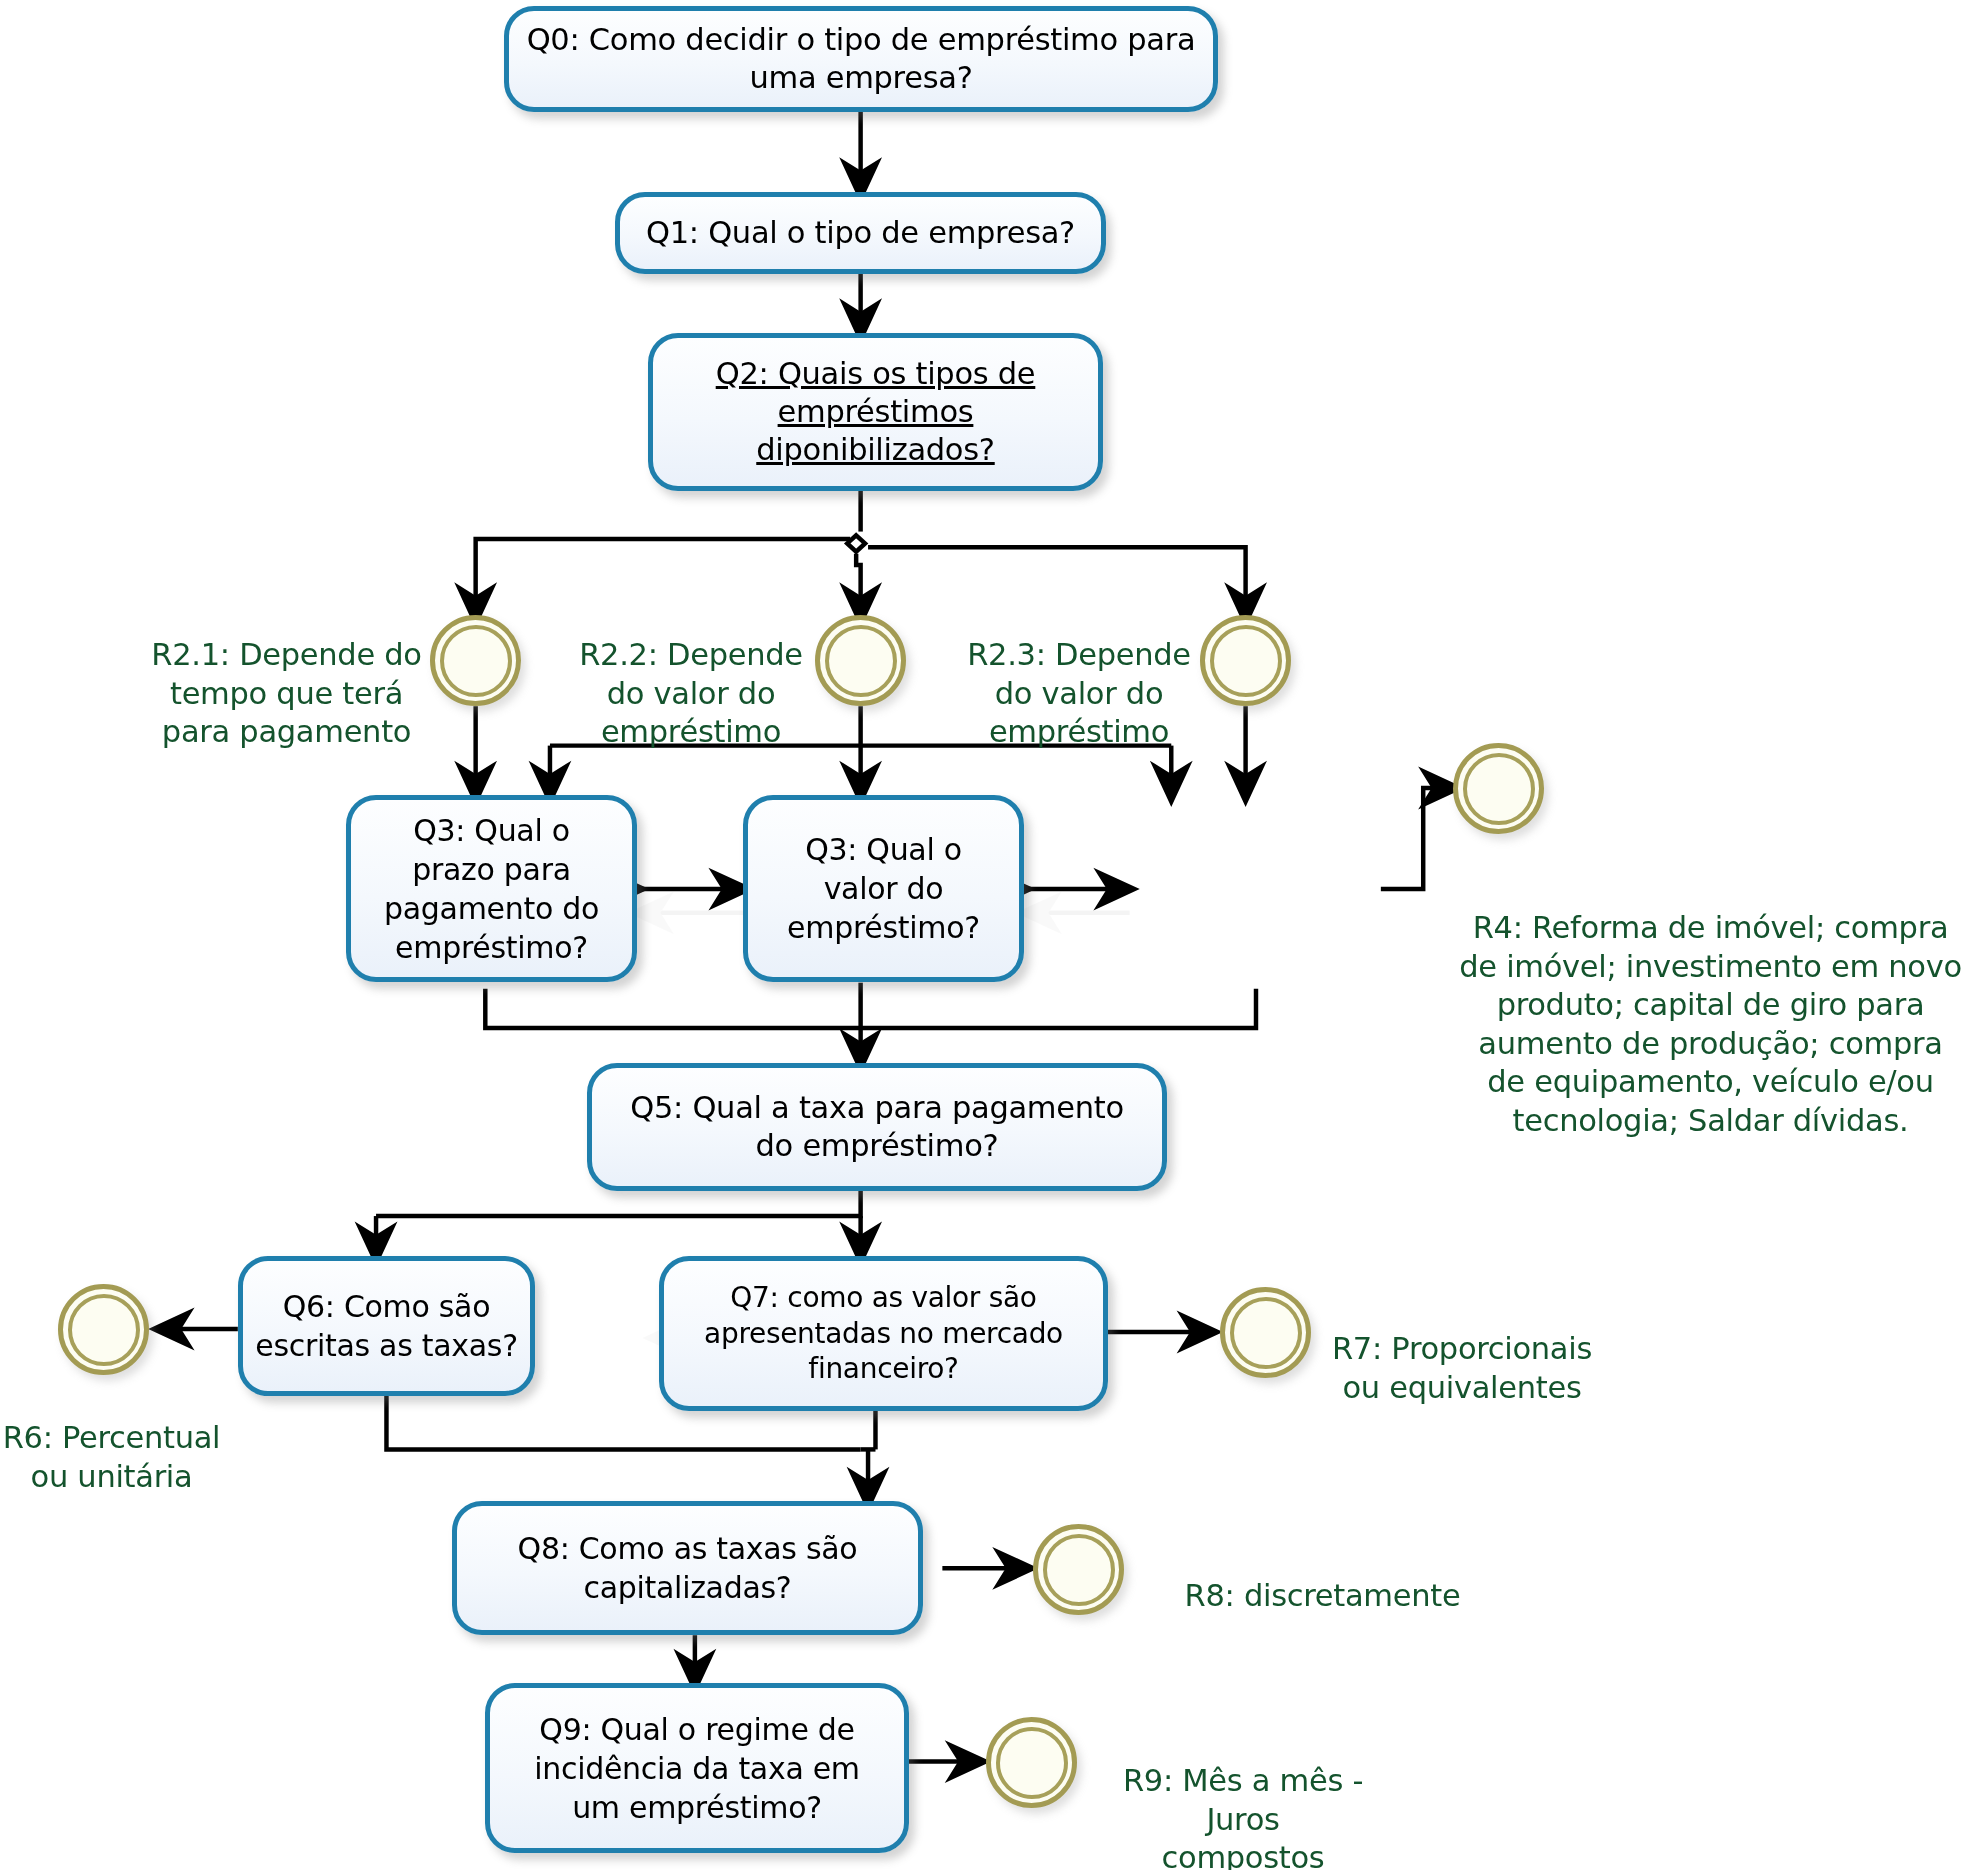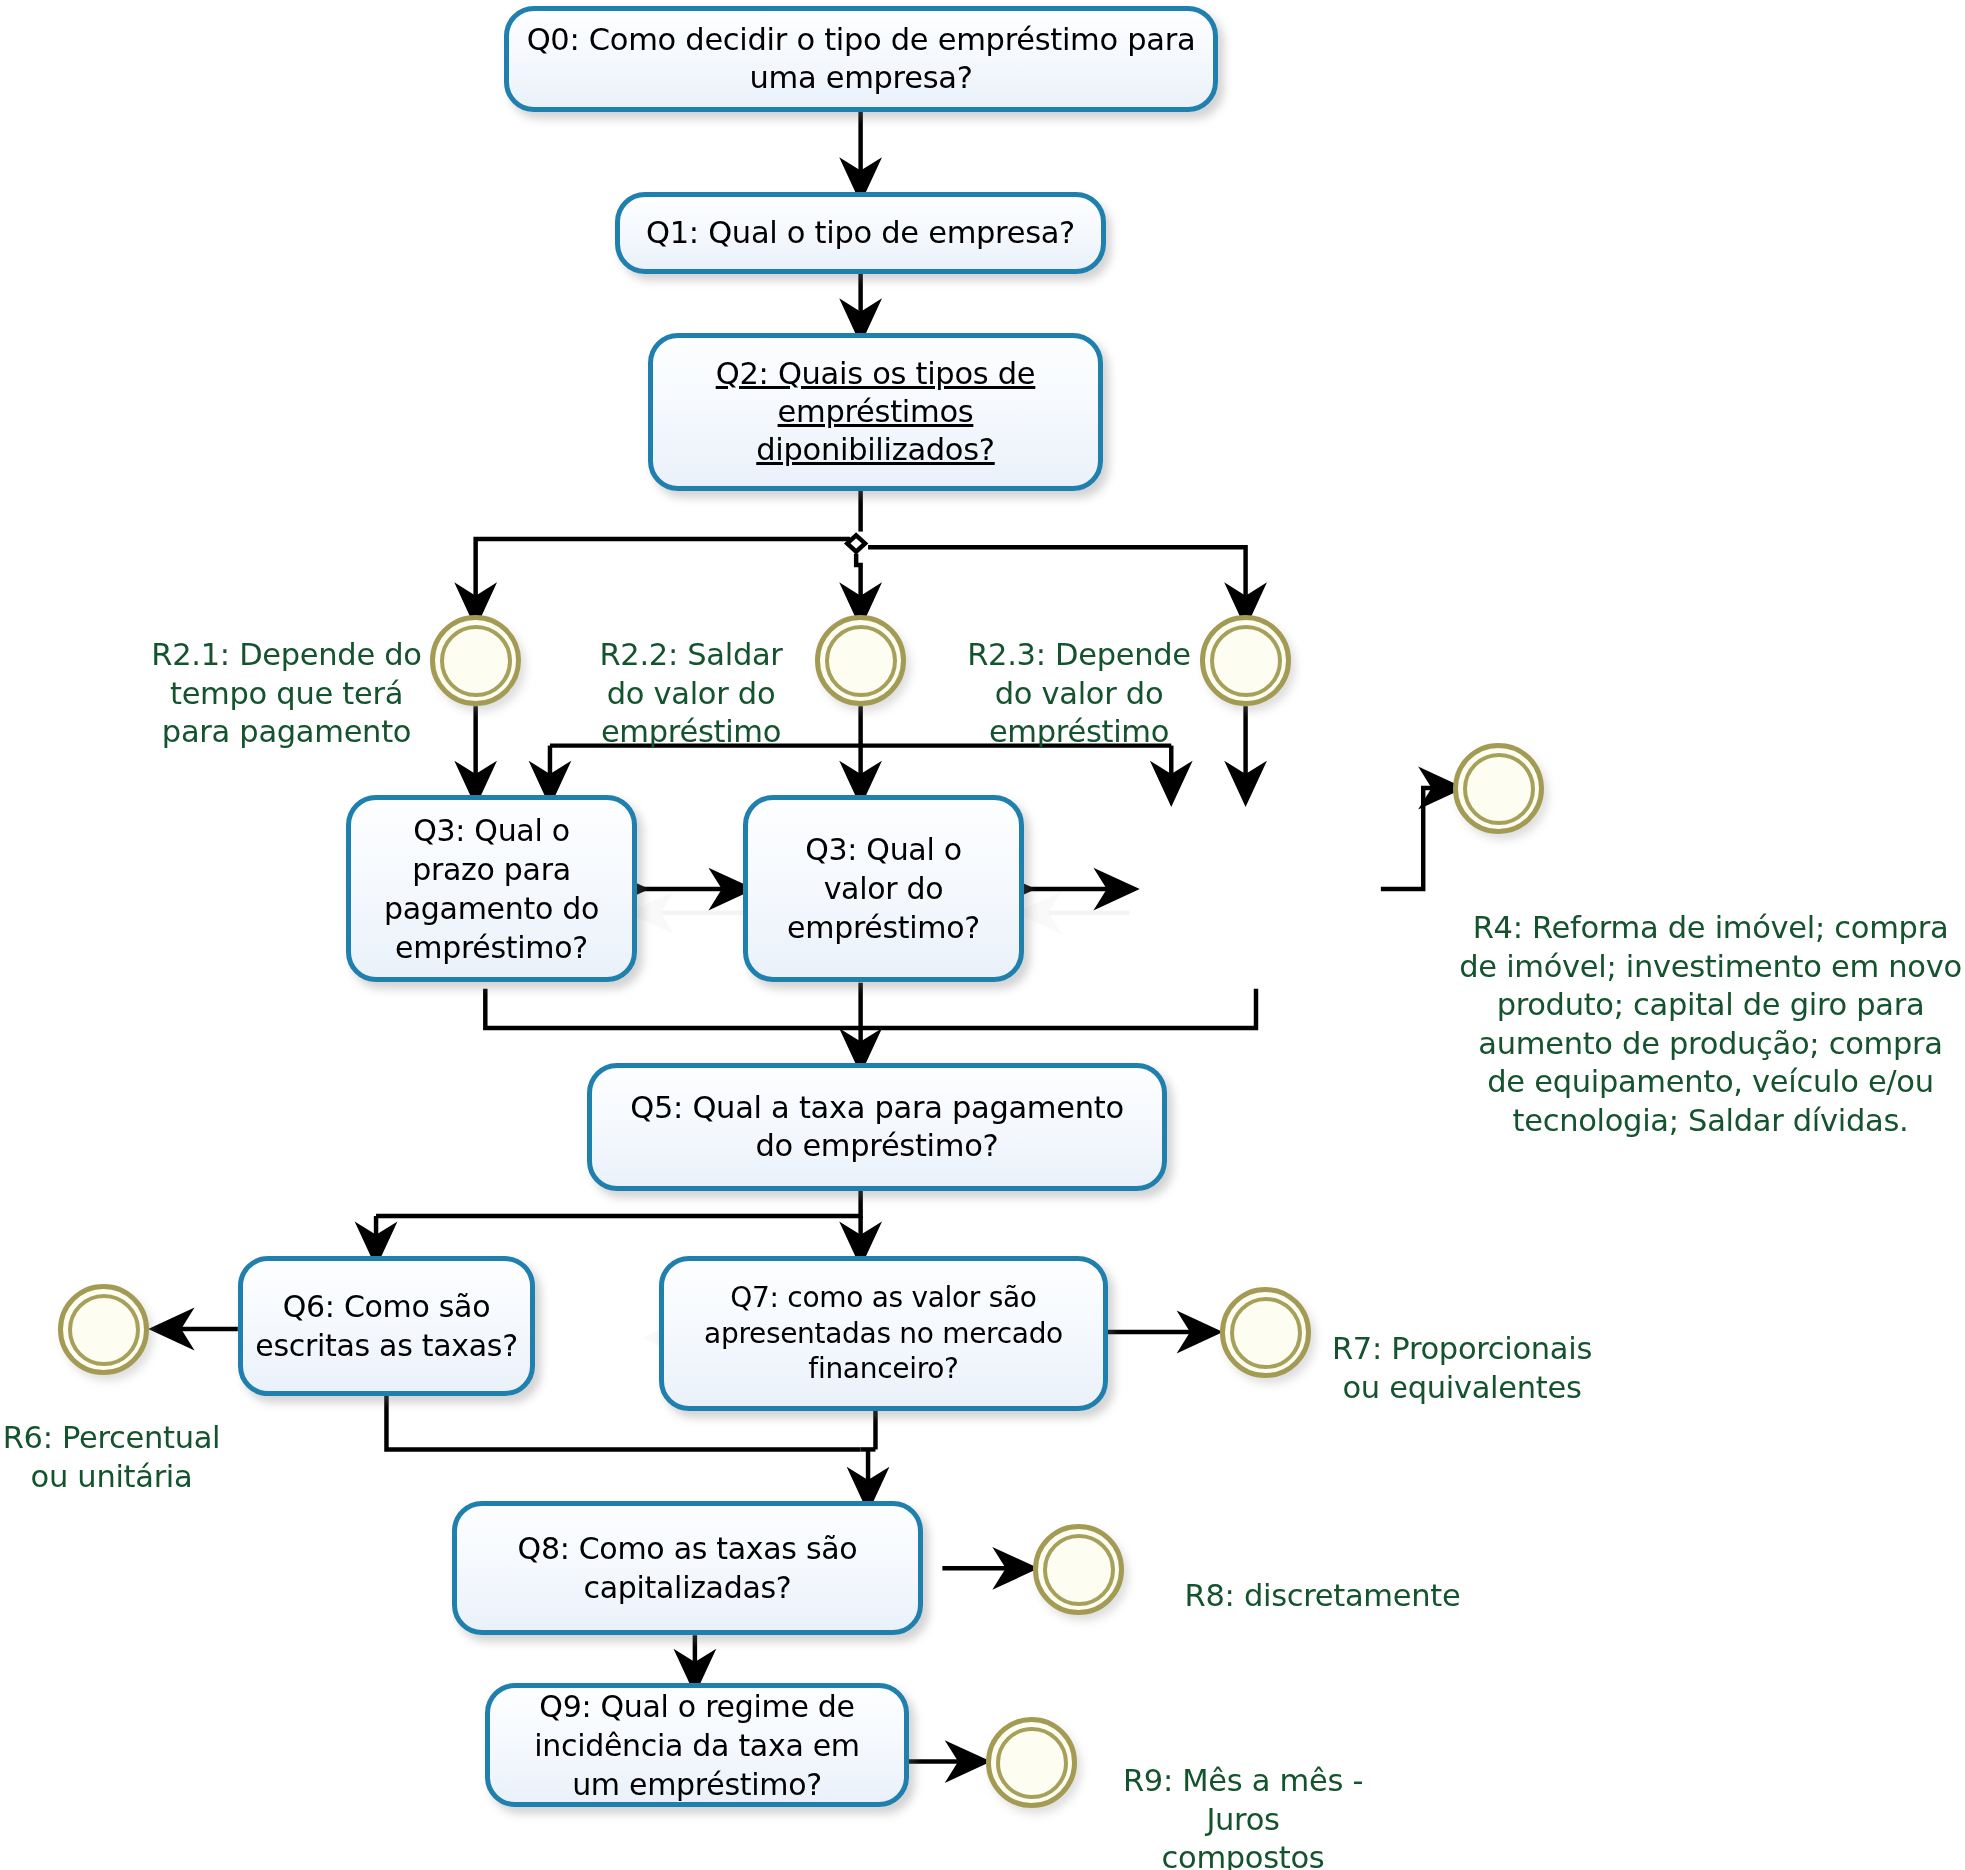--- a/index.html
+++ b/index.html
@@ -248,21 +248,21 @@
     <span class="task-label">Q7: como as valor são
 apresentadas no mercado
 financeiro?</span>
   </div>
 
   <div class="task narrowtext" style="left:452px; top:1501px; width:471px; height:134px;">
     <span class="task-label">Q8: Como as taxas são
 capitalizadas?</span>
   </div>
 
-  <div class="task narrowtext" style="left:485px; top:1683px; width:424px; height:124px;">
+  <div class="task narrowtext" style="left:485px; top:1683px; width:424px; height:170px;">
     <span class="task-label">Q9: Qual o regime de
 incidência da taxa em
 um empréstimo?</span>
   </div>
 
   <div class="endevent" style="left:430px; top:615px; width:91px; height:91px;"></div>
   <div class="endevent" style="left:815px; top:615px; width:91px; height:91px;"></div>
   <div class="endevent" style="left:1200px; top:615px; width:91px; height:91px;"></div>
   <div class="endevent" style="left:1453px; top:743px; width:91px; height:91px;"></div>
   <div class="endevent" style="left:58px; top:1284px; width:91px; height:91px;"></div>
@@ -270,21 +270,21 @@
   <div class="endevent" style="left:1033px; top:1524px; width:91px; height:91px;"></div>
   <div class="endevent" style="left:986px; top:1717px; width:91px; height:91px;"></div>
 
   <div class="annot" style="left:138px; top:598px; width:297px;">
     <span>R2.1: Depende do
 tempo que terá
 para pagamento</span>
   </div>
 
   <div class="annot" style="left:572px; top:598px; width:238px;">
-    <span>R2.2: Saldar
+    <span>R2.2: Depende
 do valor do
 empréstimo</span>
   </div>
 
   <div class="annot" style="left:960px; top:598px; width:238px;">
     <span>R2.3: Depende
 do valor do
 empréstimo</span>
   </div>
 

